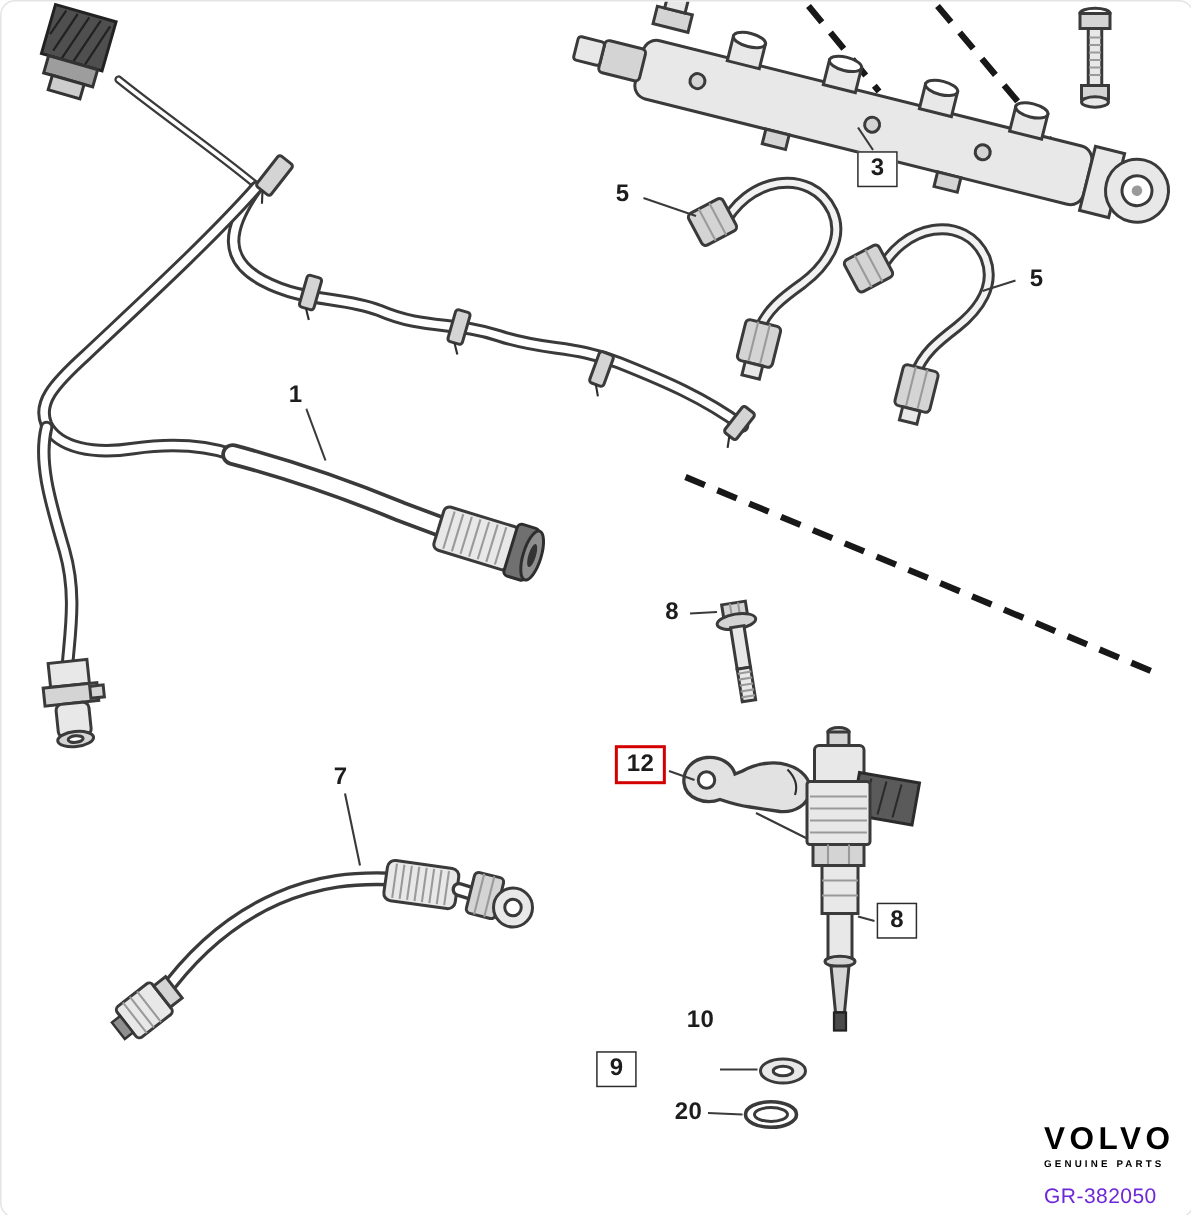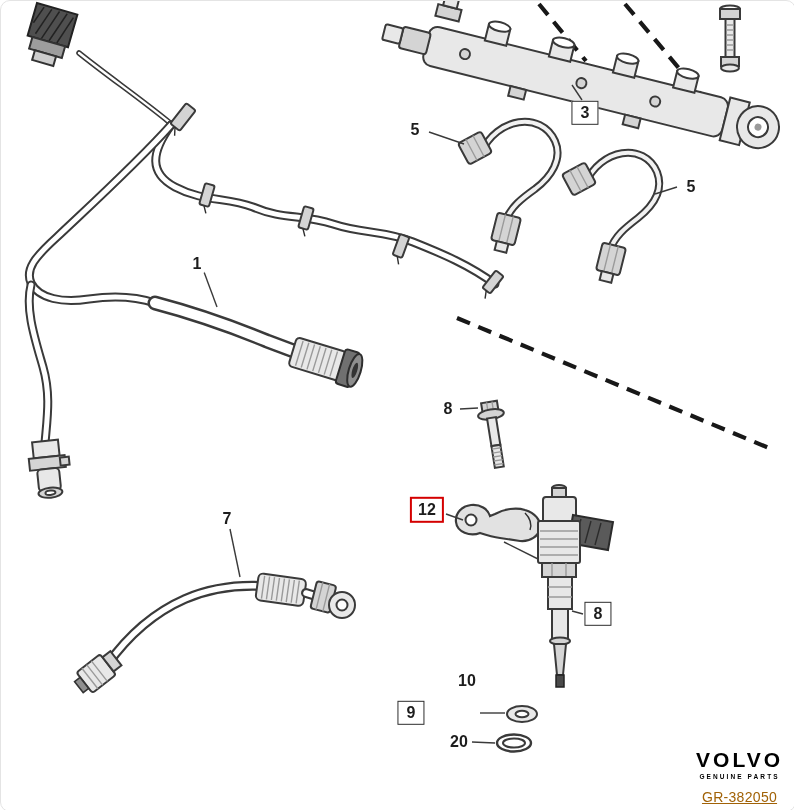--- a/index.html
+++ b/index.html
@@ -1,24 +1,24 @@
 <!DOCTYPE html>
 <html><head>
 <meta charset="utf-8">
 <style>
   html,body{margin:0;padding:0;background:#ffffff;}
   .stage{position:relative;width:794px;height:810px;background:#fff;border:1px solid #e4e4e4;border-radius:10px;overflow:hidden;font-family:"Liberation Sans",sans-serif;}
   .stage svg{position:absolute;left:0;top:0;}
   .callout{position:absolute;transform:translate(-50%,-50%);font-size:16px;font-weight:700;color:#1d1d1d;background:#fff;line-height:1.15;padding:0 3px;z-index:4;letter-spacing:.2px;cursor:pointer;}
   .callout.boxed{border:1.6px solid #2d2d2d;padding:2px 8px;}
   .callout.highlighted{border:2.6px solid #d40000;padding:2px 6px;}
-  .brand{position:absolute;right:12px;bottom:6px;text-align:center;z-index:4;color:#000;}
+  .brand{position:absolute;right:12px;bottom:6px;text-align:left;z-index:4;color:#000;}
   .brand-logo{font-weight:700;font-size:21px;letter-spacing:3px;}
   .brand-sub{font-size:6.5px;font-weight:700;letter-spacing:2.1px;margin-top:1px;}
-  .brand-ref{font-size:14px;font-weight:400;color:#a16207;margin-top:9px;letter-spacing:.3px;text-decoration:underline;}
+  .brand-ref{font-size:14px;font-weight:400;color:#6d28d9;margin-top:9px;letter-spacing:.3px;}
   
   .dash{fill:none;stroke:#181818;stroke-width:4.2;stroke-dasharray:14 9;}
   .ld{fill:none;stroke:#3a3a3a;stroke-width:1.4;}
   .p2{stroke:#3a3a3a;stroke-width:2;fill:#e8e8e8;}
   .p2l{stroke:#3a3a3a;stroke-width:2;fill:#d4d4d4;}
   .p2w{stroke:#3a3a3a;stroke-width:2;fill:#fff;}
   .det{stroke:#9a9a9a;stroke-width:1.4;fill:none;}
   .detd{stroke:#2e2e2e;stroke-width:1.4;fill:none;}
   .tubo{fill:none;stroke:#3a3a3a;stroke-width:9;stroke-linecap:round;}
   .tubi{fill:none;stroke:#fff;stroke-width:5;stroke-linecap:round;}

